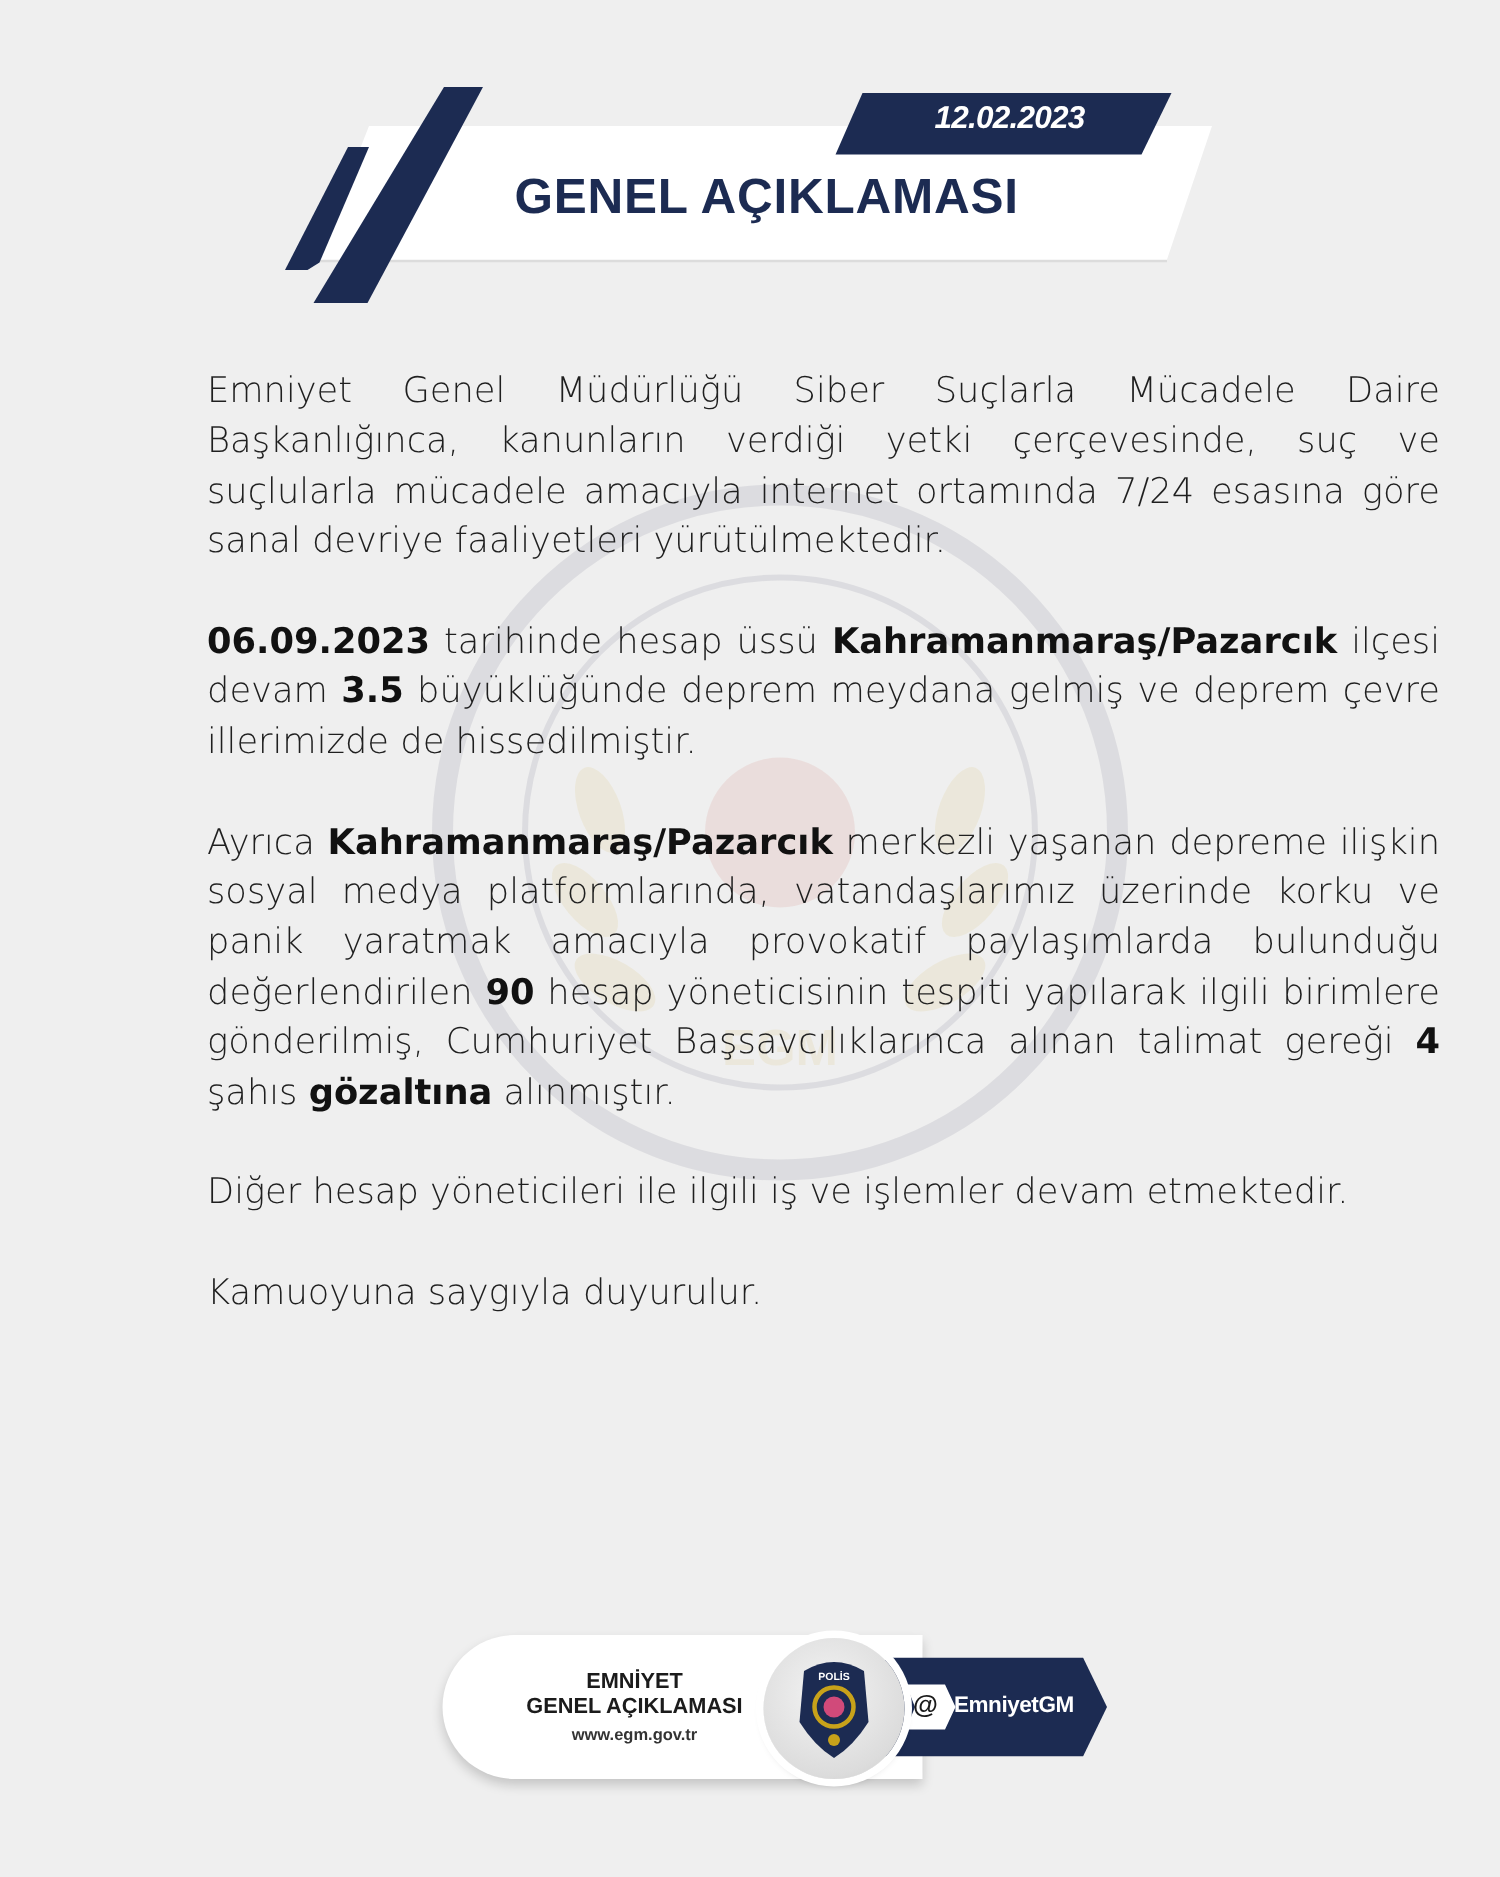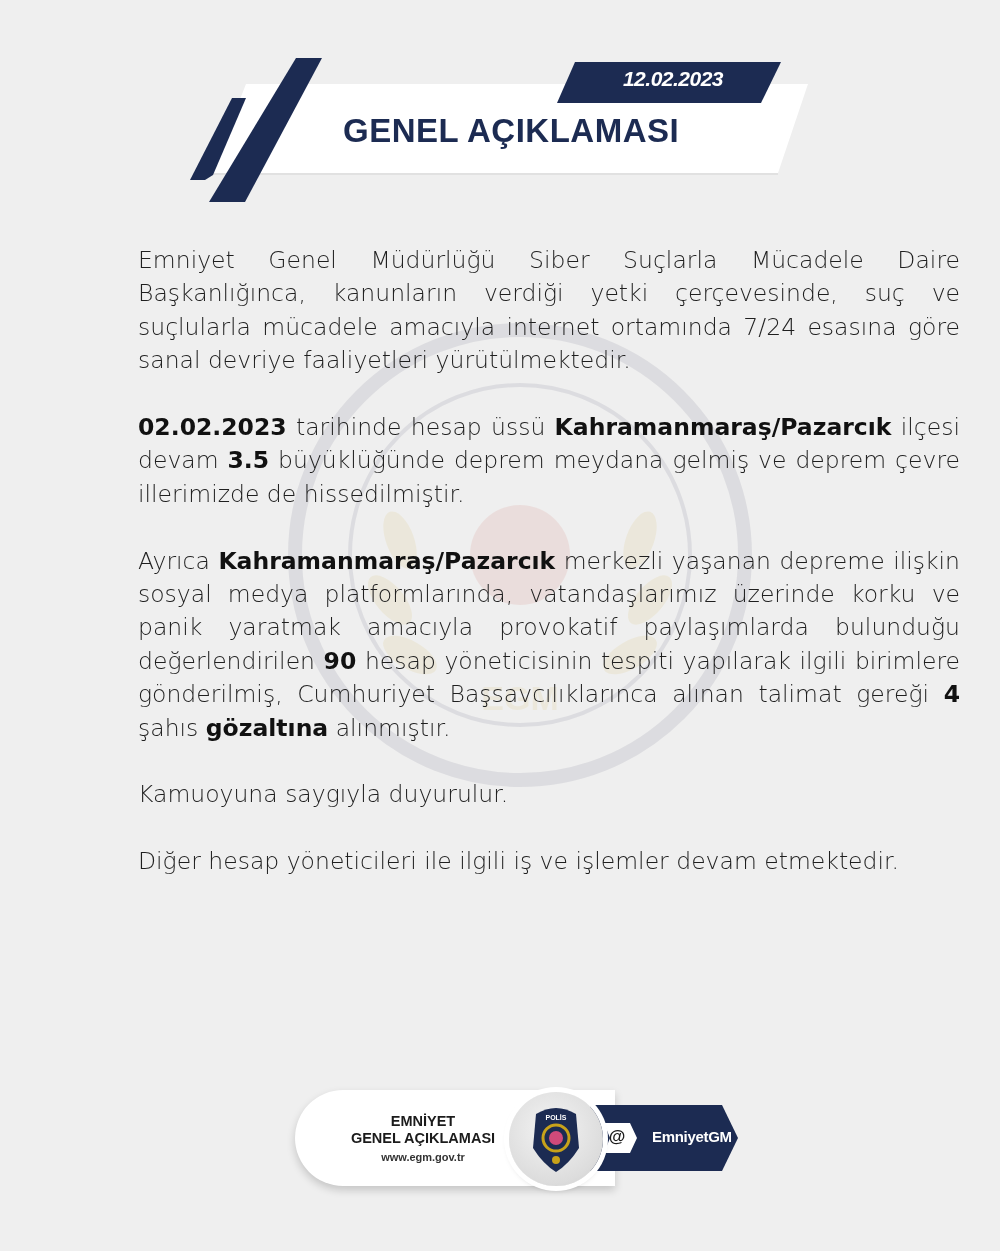--- a/index.html
+++ b/index.html
@@ -51,21 +51,21 @@
   .footer-url {
     position: absolute; left: 316px; top: 71px; width: 190px; text-align: center;
     font-family: "Liberation Sans", sans-serif; font-size: 11px; color: #333; font-weight: bold;
   }
   .footer-tag {
     position: absolute; left: 578px; top: 25px; width: 148px; height: 66px;
   }
   .footer-handle {
     position: absolute; left: 624px; top: 48px;
     font-family: "Liberation Sans", sans-serif; font-size: 15px; color: #ffffff;
-    font-weight: 700; letter-spacing: -0.3px; margin-left: 16px;
+    font-weight: 700; letter-spacing: -0.3px;
   }
   .footer-at {
     position: absolute; left: 596px; top: 47px; width: 18px; text-align: center;
     font-family: "Liberation Sans", sans-serif; font-weight: 700; font-size: 17px; color: #1a1a1a;
   }
   .footer-badge {
     position: absolute; left: 497px; top: 12px; width: 94px; height: 94px; border-radius: 50%;
     background: radial-gradient(circle at 45% 40%, #f4f4f4 0%, #dcdcdc 70%, #c9c9c9 100%);
     box-shadow: 0 0 0 5px #ffffff, 0 3px 6px rgba(0,0,0,0.25);
   }
@@ -101,24 +101,24 @@
       <ellipse cx="370" cy="290" rx="14" ry="30" transform="rotate(40 370 290)"></ellipse>
       <ellipse cx="350" cy="345" rx="14" ry="30" transform="rotate(60 350 345)"></ellipse>
     </g>
     <circle cx="240" cy="245" r="50" fill="#c0392b"></circle>
     <text x="240" y="400" text-anchor="middle" font-family="Liberation Sans, sans-serif" font-weight="700" font-size="34" fill="#c8a21a">EGM</text>
   </svg>
 </div>
 
 <div id="body-text">
   <p><span>Emniyet Genel Müdürlüğü Siber Suçlarla Mücadele Daire Başkanlığınca, kanunların verdiği yetki çerçevesinde, suç ve suçlularla mücadele amacıyla internet ortamında 7/24 esasına göre sanal devriye faaliyetleri yürütülmektedir.</span></p>
-  <p><b>02.02.2023</b><span> tarihinde hesap üssü </span><b>Kahramanmaraş/Pazarcık</b><span> ilçesi devam </span><b>3.5</b><span> büyüklüğünde deprem meydana gelmiş ve deprem çevre illerimizde de hissedilmiştir.</span></p>
+  <p><b>06.09.2023</b><span> tarihinde hesap üssü </span><b>Kahramanmaraş/Pazarcık</b><span> ilçesi devam </span><b>3.5</b><span> büyüklüğünde deprem meydana gelmiş ve deprem çevre illerimizde de hissedilmiştir.</span></p>
   <p><span>Ayrıca </span><b>Kahramanmaraş/Pazarcık</b><span> merkezli yaşanan depreme ilişkin sosyal medya platformlarında, vatandaşlarımız üzerinde korku ve panik yaratmak amacıyla provokatif paylaşımlarda bulunduğu değerlendirilen </span><b>90</b><span> hesap yöneticisinin tespiti yapılarak ilgili birimlere gönderilmiş, Cumhuriyet Başsavcılıklarınca alınan talimat gereği </span><b>4</b><span> şahıs </span><b>gözaltına</b><span> alınmıştır.</span></p>
+  <p><span>Diğer hesap yöneticileri ile ilgili iş ve işlemler devam etmektedir.</span></p>
   <p><span>Kamuoyuna saygıyla duyurulur.</span></p>
-  <p><span>Diğer hesap yöneticileri ile ilgili iş ve işlemler devam etmektedir.</span></p>
 </div>
 
 <div id="footer">
   <div class="footer-pill"></div>
   <div class="footer-org">
     <div>EMNİYET</div>
     <div>GENEL AÇIKLAMASI</div>
   </div>
   <div class="footer-url">www.egm.gov.tr</div>
 

